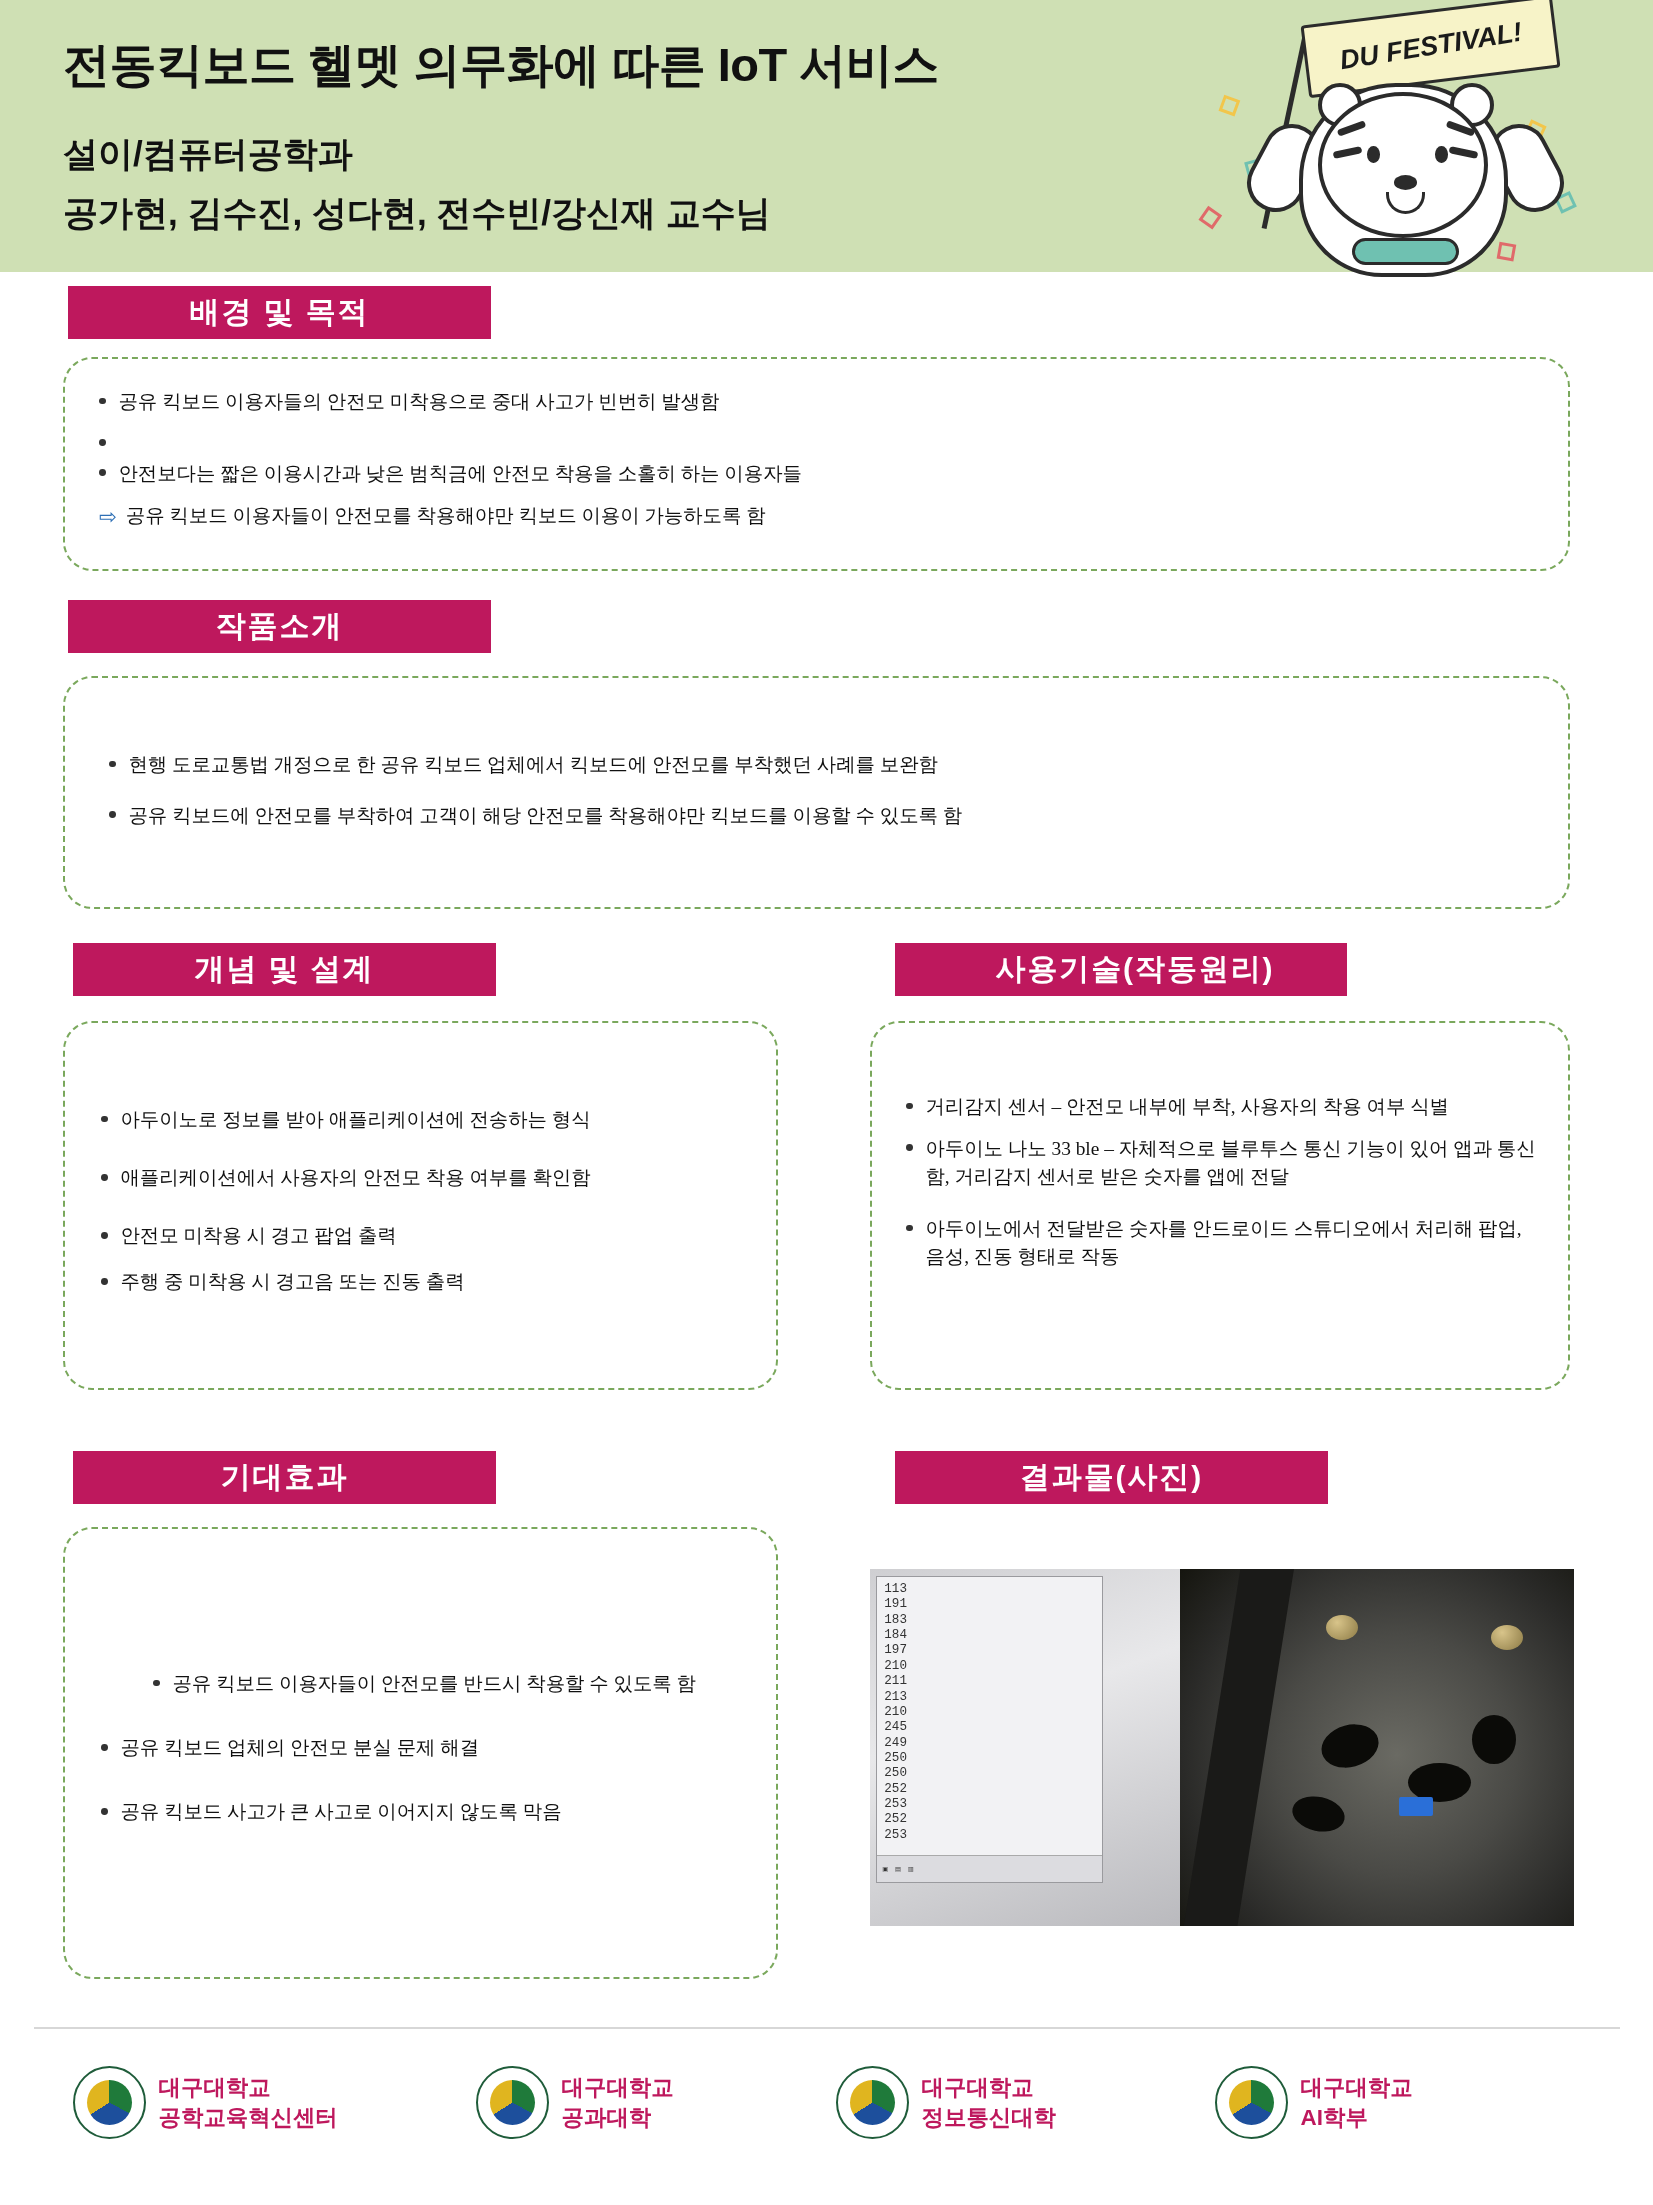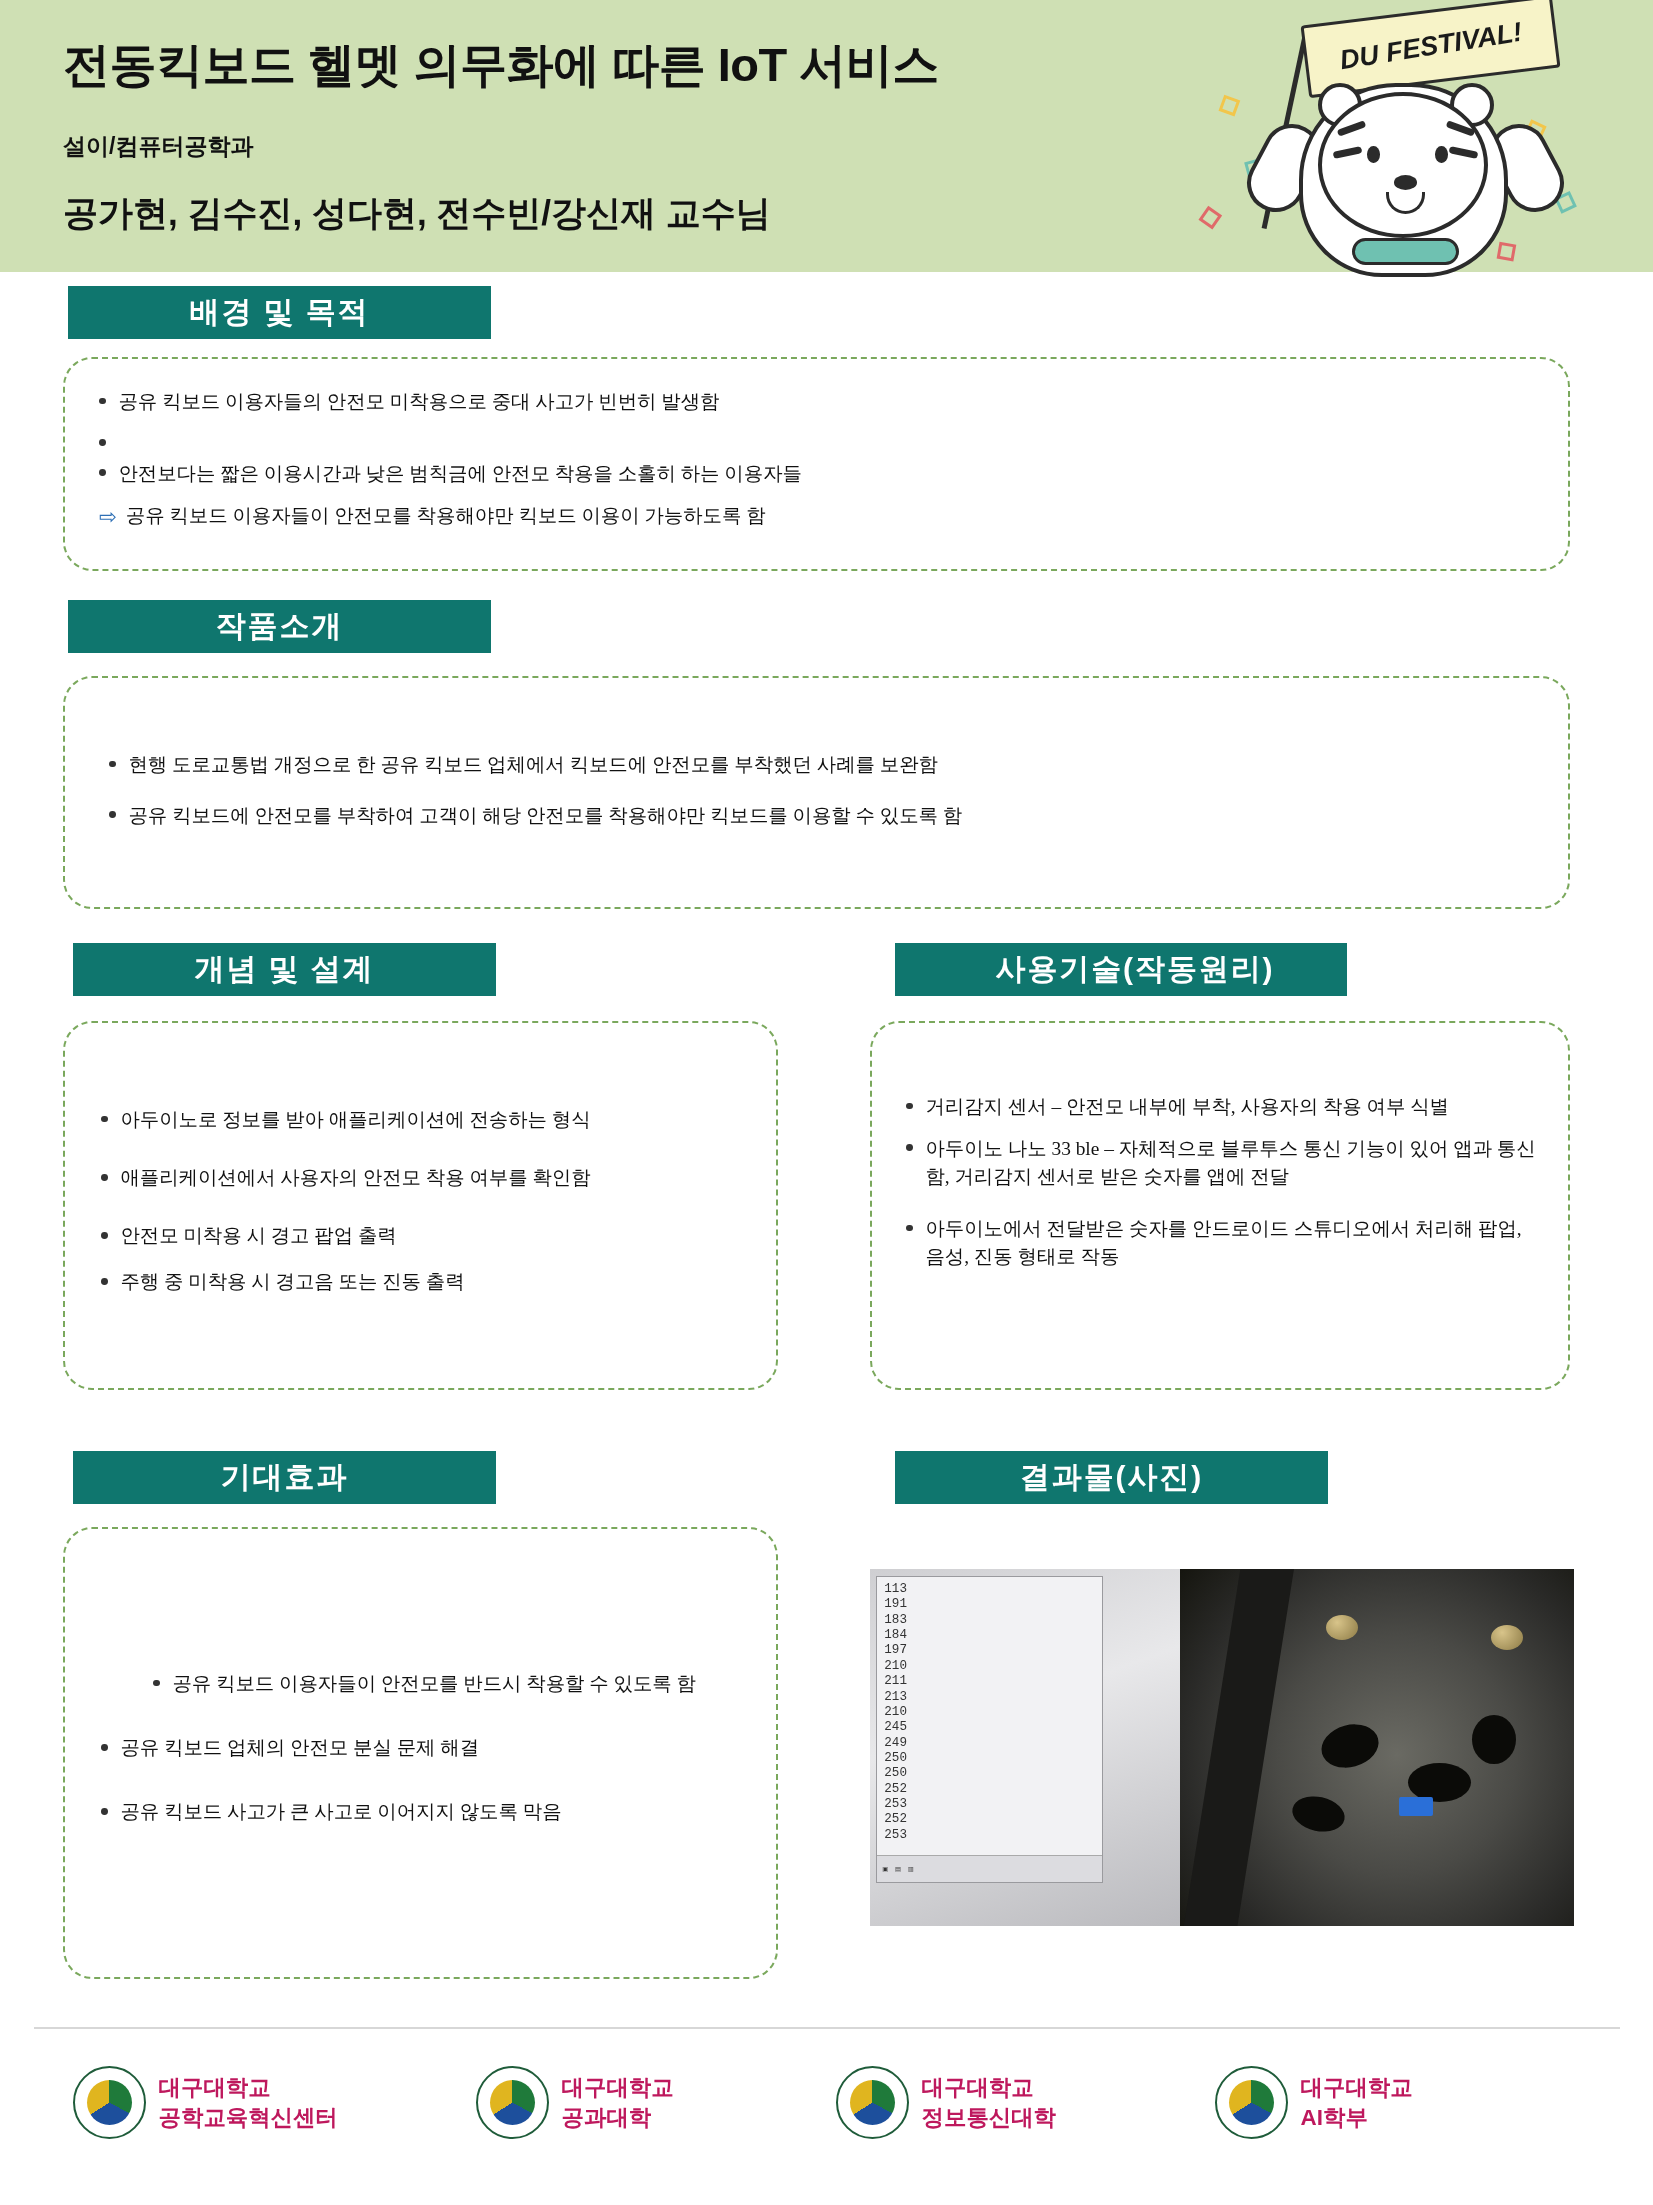--- a/index.html
+++ b/index.html
@@ -25,21 +25,21 @@
     position: absolute;
     left: 63px; top: 34px;
     font-size: 47px;
     font-weight: bold;
     color: #111111;
     letter-spacing: -0.5px;
   }
   .header-sub1 {
     position: absolute;
     left: 63px; top: 131px;
-    font-size: 23px;
+    font-size: 35px;
     font-weight: bold;
     color: #111111;
   }
   .header-sub2 {
     position: absolute;
     left: 63px; top: 190px;
     font-size: 35px;
     font-weight: bold;
     color: #111111;
   }
@@ -109,21 +109,21 @@
     background: #2b2b2b; border-radius: 3.9px;
   }
   .arm {
     position: absolute; width: 58px; height: 92px;
     background: #fff; border: 4.4px solid #2b2b2b; border-radius: 29px;
   }
   .confetti { position: absolute; width: 16.5px; height: 16.5px; border: 3.4px solid; }
   
   .tab {
     position: absolute;
-    background: #0f766e;
+    background: #be185d;
     color: #ffffff;
     font-weight: bold;
     display: flex;
     align-items: center;
     justify-content: center;
     letter-spacing: 1.9px;
     font-size: 30px;
   }
   
   .dbox {

